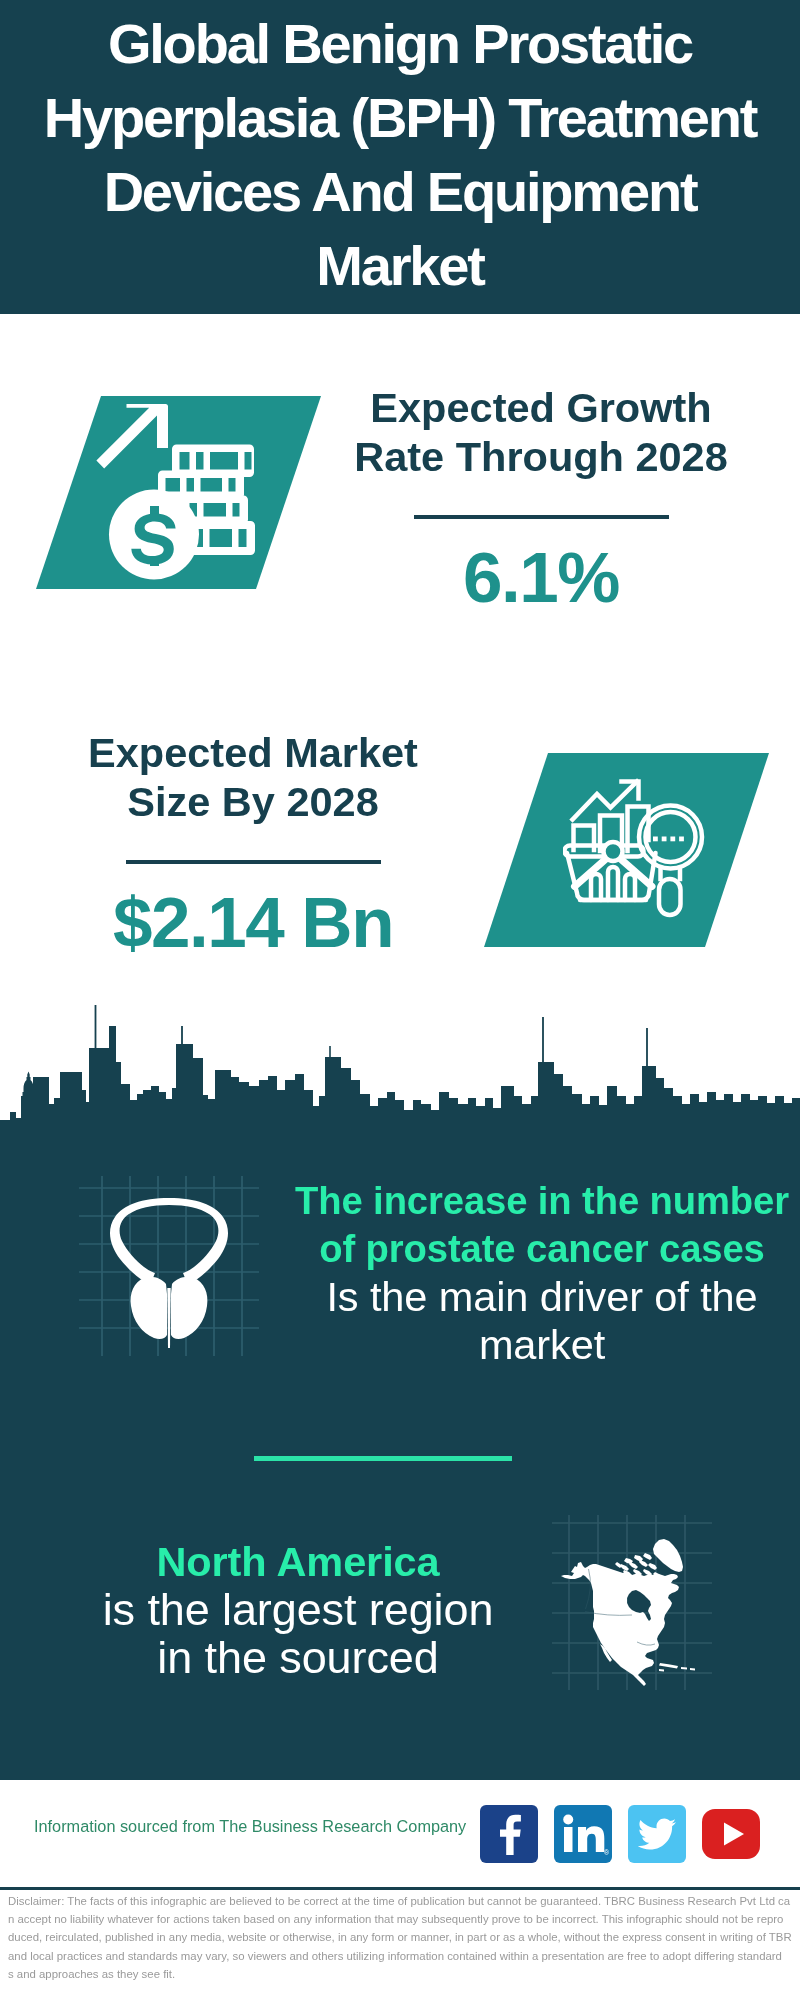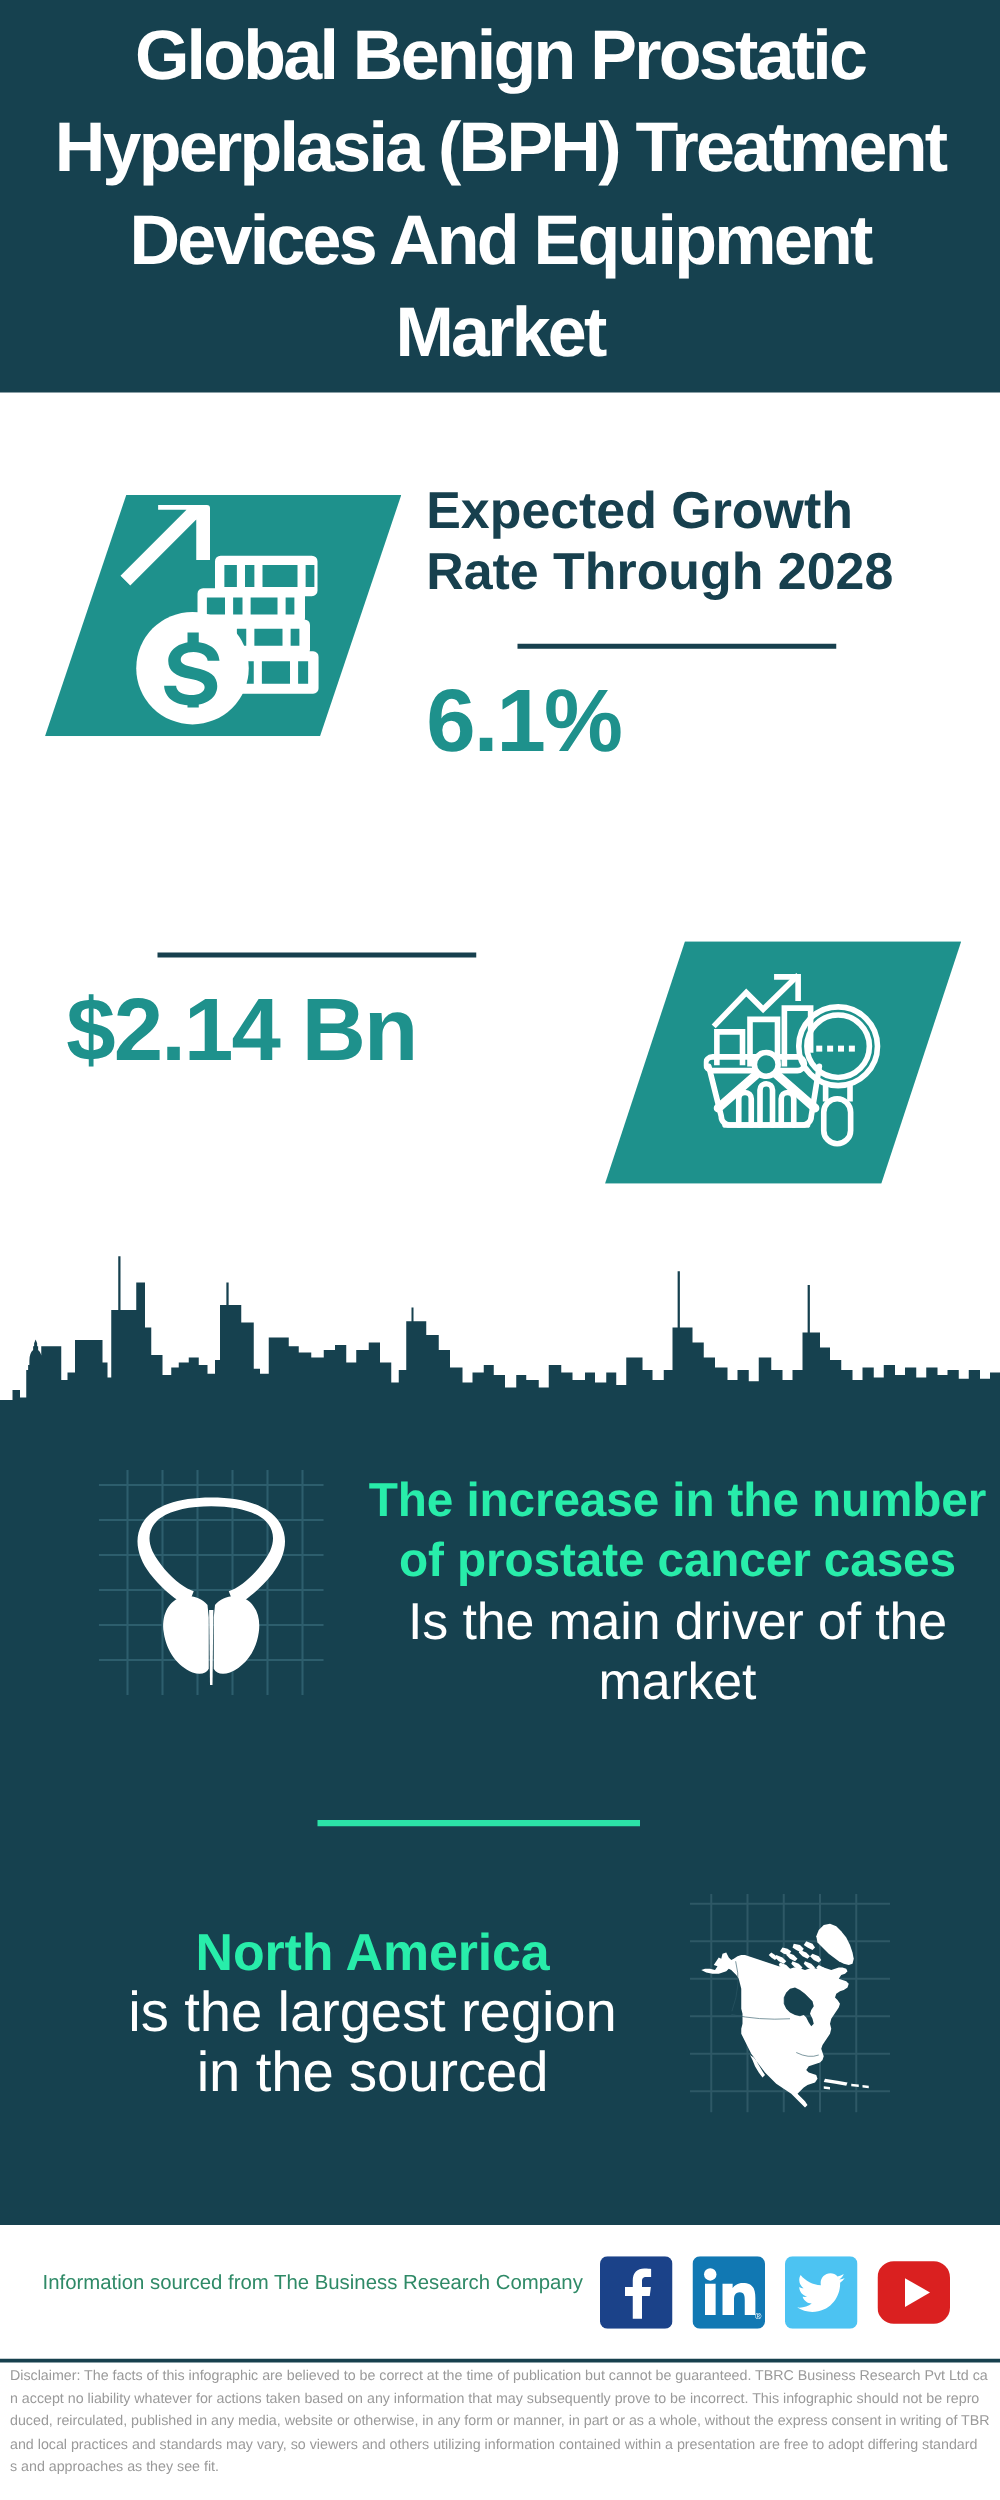--- a/index.html
+++ b/index.html
@@ -32,21 +32,21 @@
   .msg1 { left:292px; top:1177px; width:500px; }
   .msg2 { left:33px; top:1538px; width:530px; }
   .teal-rule { left:254px; top:1456px; width:258px; }
   .src { left:34px; top:1813px; width:470px; }
   .hr { top:1887px; }
   .disclaimer { left:8px; top:1892px; width:784px; overflow-wrap:anywhere; word-break:break-all;
                 letter-spacing:0px; }
   .disclaimer .dl { white-space:nowrap; }
   .icon4 { left:552px; top:1515px; }
 
-  .stat-text { position:absolute; text-align:left; }
+  .stat-text { position:absolute; text-align:center; }
   .stat-label { color:#17404E; font-size:41.5px; font-weight:bold; line-height:49px; }
   .stat-rule { height:4px; background:#17404E; margin:34px auto 0 auto; width:255px; }
   .stat-value { color:#1E918C; font-size:71px; font-weight:bold; line-height:80px; margin-top:19px; letter-spacing:-1.5px; }
 
   
   .darkband { position:absolute; left:0; width:800px; background:#16414F; }
   .skyline { position:absolute; left:0; width:800px; }
 
   .msg { position:absolute; text-align:center; line-height:48px; }
   .msg span { display:block; white-space:nowrap; }
@@ -149,20 +149,24 @@
     <circle cx="613" cy="851.5" r="9.5" fill="#1E918C" stroke="#ffffff" stroke-width="4.5"></circle>
     <g fill="#ffffff">
       <rect x="653" y="836.5" width="4.8" height="4.8"></rect>
       <rect x="661.7" y="836.5" width="4.8" height="4.8"></rect>
       <rect x="670.4" y="836.5" width="4.8" height="4.8"></rect>
       <rect x="679.1" y="836.5" width="4.8" height="4.8"></rect>
     </g>
   </svg>
 
   <div class="stat-text st2">
+    <div class="stat-label">
+      <span class="ln">Expected Market</span>
+      <span class="ln">Size By 2028</span>
+    </div>
     <div class="stat-rule"></div>
     <div class="stat-value">$2.14 Bn</div>
   </div>
 
   <div class="darkband"></div>
   <svg class="skyline" width="800" height="155" viewBox="0 0 800 155" preserveAspectRatio="none">
     <path fill="#16414F" d="M0 155 V115 H10 V155 Z M10 155 V107 H16 V155 Z M16 155 V113 H21 V155 Z M21 155 V91 H33 V155 Z M33 155 V72 H49 V155 Z M49 155 V99 H54 V155 Z M54 155 V93 H60 V155 Z M60 155 V67 H82 V155 Z M82 155 V85 H86 V155 Z M86 155 V97 H89 V155 Z M89 155 V43 H109 V155 Z M109 155 V21 H116 V155 Z M116 155 V57 H121 V155 Z M121 155 V79 H130 V155 Z M130 155 V95 H137 V155 Z M137 155 V89 H143 V155 Z M143 155 V85 H151 V155 Z M151 155 V81 H159 V155 Z M159 155 V87 H166 V155 Z M166 155 V94 H172 V155 Z M172 155 V83 H176 V155 Z M176 155 V39 H193 V155 Z M193 155 V53 H203 V155 Z M203 155 V90 H208 V155 Z M208 155 V94 H215 V155 Z M215 155 V65 H231 V155 Z M231 155 V72 H239 V155 Z M239 155 V77 H249 V155 Z M249 155 V81 H259 V155 Z M259 155 V75 H268 V155 Z M268 155 V71 H277 V155 Z M277 155 V85 H285 V155 Z M285 155 V75 H295 V155 Z M295 155 V69 H304 V155 Z M304 155 V85 H313 V155 Z M313 155 V101 H319 V155 Z M319 155 V91 H325 V155 Z M325 155 V52 H341 V155 Z M341 155 V63 H351 V155 Z M351 155 V75 H360 V155 Z M360 155 V89 H370 V155 Z M370 155 V101 H378 V155 Z M378 155 V93 H387 V155 Z M387 155 V87 H395 V155 Z M395 155 V95 H404 V155 Z M404 155 V105 H413 V155 Z M413 155 V95 H421 V155 Z M421 155 V99 H431 V155 Z M431 155 V105 H439 V155 Z M439 155 V87 H449 V155 Z M449 155 V93 H458 V155 Z M458 155 V99 H468 V155 Z M468 155 V93 H476 V155 Z M476 155 V101 H485 V155 Z M485 155 V93 H493 V155 Z M493 155 V103 H501 V155 Z M501 155 V81 H514 V155 Z M514 155 V91 H522 V155 Z M522 155 V99 H531 V155 Z M531 155 V91 H538 V155 Z M538 155 V57 H554 V155 Z M554 155 V69 H563 V155 Z M563 155 V81 H572 V155 Z M572 155 V89 H582 V155 Z M582 155 V99 H590 V155 Z M590 155 V91 H599 V155 Z M599 155 V100 H607 V155 Z M607 155 V81 H617 V155 Z M617 155 V91 H626 V155 Z M626 155 V99 H634 V155 Z M634 155 V91 H642 V155 Z M642 155 V61 H656 V155 Z M656 155 V73 H664 V155 Z M664 155 V83 H673 V155 Z M673 155 V91 H682 V155 Z M682 155 V99 H690 V155 Z M690 155 V89 H699 V155 Z M699 155 V97 H707 V155 Z M707 155 V87 H716 V155 Z M716 155 V95 H724 V155 Z M724 155 V89 H733 V155 Z M733 155 V97 H741 V155 Z M741 155 V89 H750 V155 Z M750 155 V95 H758 V155 Z M758 155 V91 H767 V155 Z M767 155 V98 H775 V155 Z M775 155 V91 H784 V155 Z M784 155 V98 H792 V155 Z M792 155 V93 H800 V155 Z M94.6 43 V-3 H96.4 V43 Z M181.1 39 V21 H182.9 V39 Z M542.1 57 V12 H543.9 V57 Z M646.1 61 V23 H647.9 V61 Z M329.2 52 V41 H330.8 V52 Z M21 155 V91 h1.5 v-4 h1 v-3.5 q0 -6 3 -8.5 v-3 h0.8 v-2.5 l1.2 -3 l1.2 3 v2.5 h0.8 v3 q3 2.5 3 8.5 v3.5 h1 v4 h1.5 V155 Z"></path>
   </svg>
 
   <svg class="icon-wrap icon3" width="180" height="180" viewBox="0 0 180 180">

